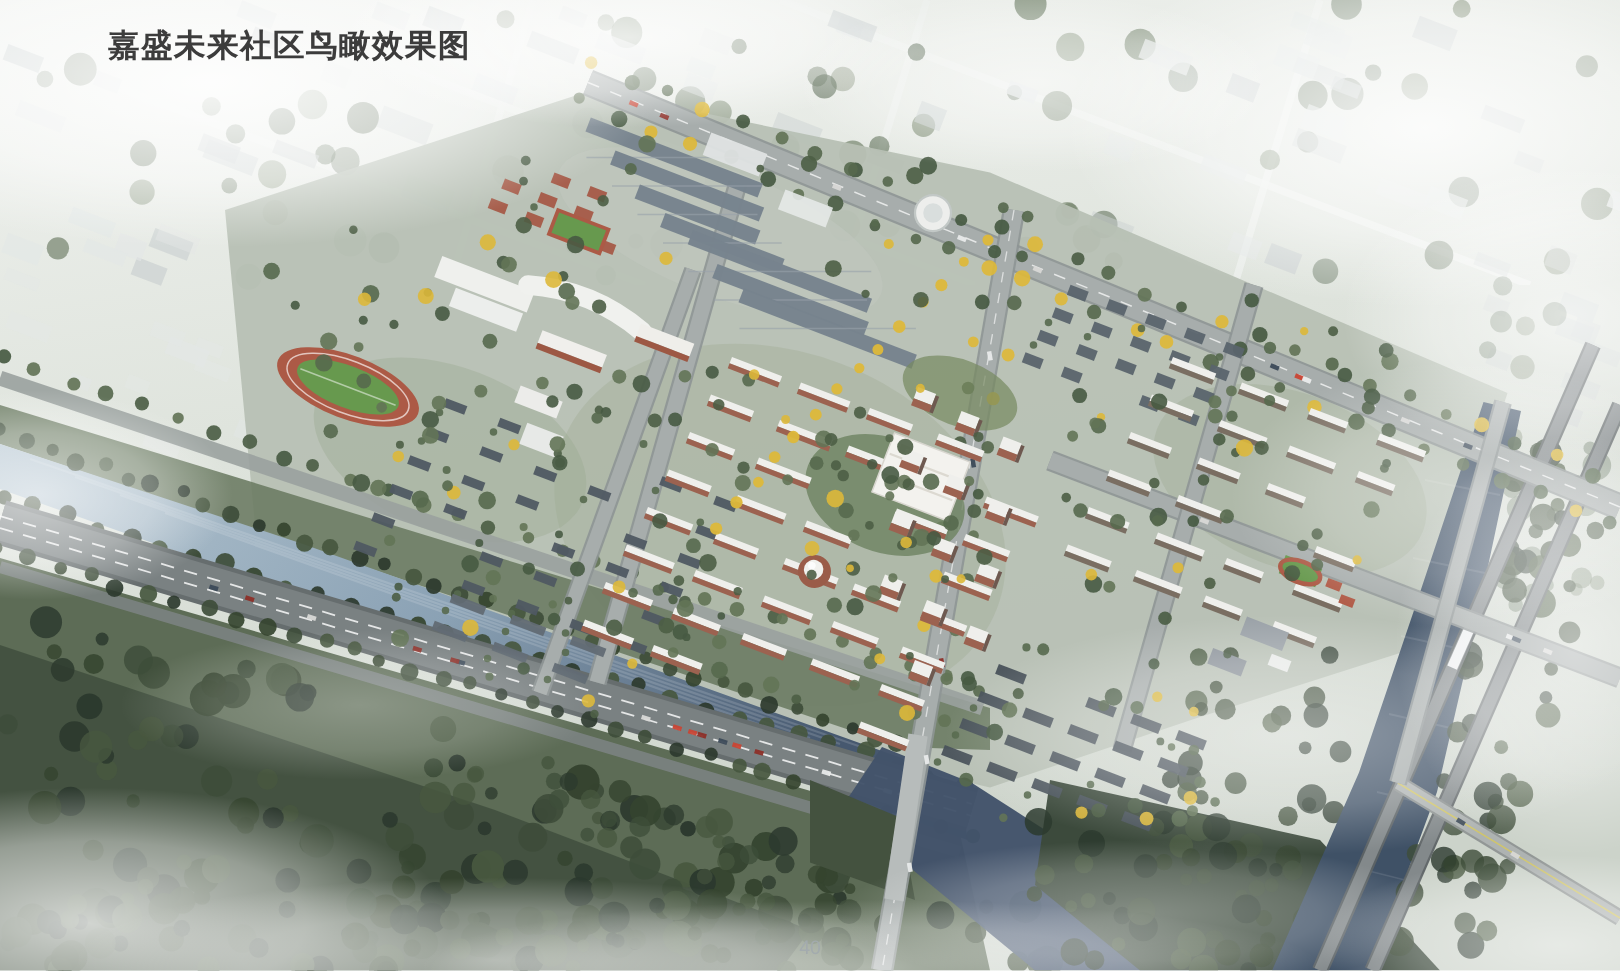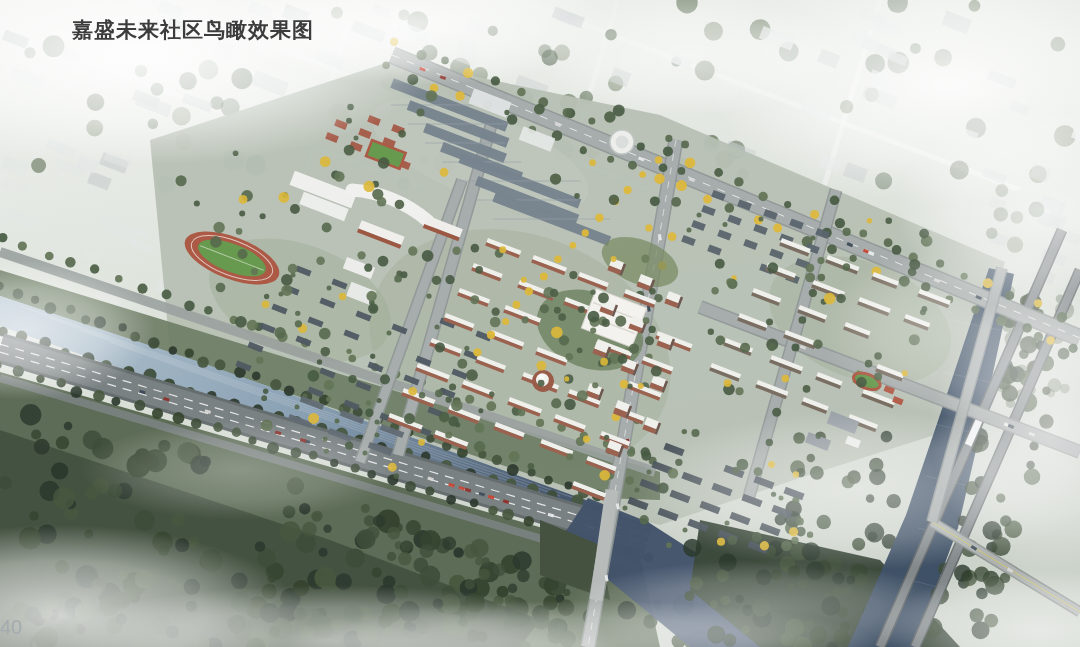--- a/index.html
+++ b/index.html
@@ -1,22 +1,22 @@
 <!DOCTYPE html>
 <html><head>
 <meta charset="utf-8">
 <style>
   html,body{margin:0;padding:0;background:#ffffff;}
   .stage{position:relative;width:1080px;height:647px;overflow:hidden;
          background:#e8ece7;font-family:"Liberation Sans",sans-serif;}
   .stage svg{position:absolute;left:0;top:0;}
   .page-title{position:absolute;left:47px;top:16px;font-size:21px;font-weight:700;
               color:#3c3c3c;letter-spacing:1px;white-space:nowrap;margin-left:25px;}
-  .page-num{position:absolute;left:0;bottom:8px;width:100%;text-align:left;
-            font-size:20px;color:#a3abae;}
+  .page-num{position:absolute;left:0;bottom:8px;width:100%;text-align:center;
+            font-size:13px;color:#a3abae;}
 </style>
 </head>
 <body>
 
 <div class="stage">
   <svg id="scene" width="1080" height="647" viewBox="0 0 1080 647">
     <defs>
       <linearGradient id="bg" x1="0" y1="0" x2="0.25" y2="1">
         <stop offset="0" stop-color="#f1f3f0"></stop>
         <stop offset="0.45" stop-color="#dfe4dd"></stop>

